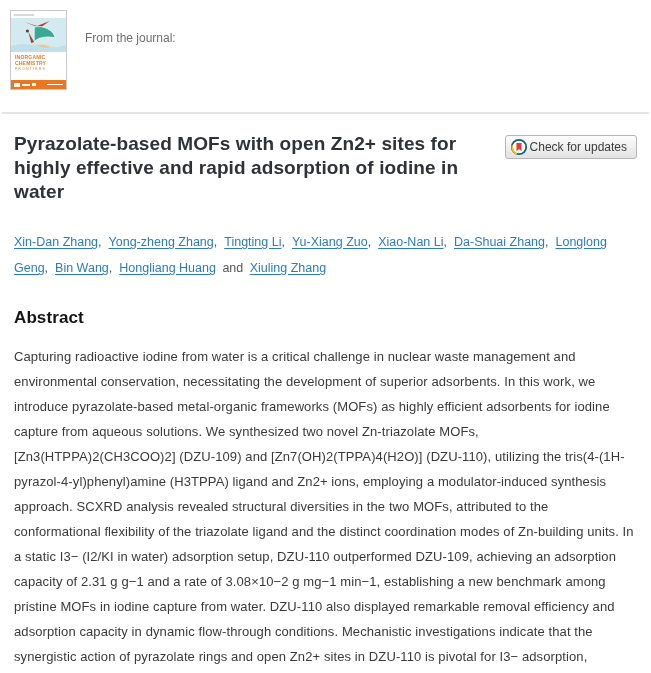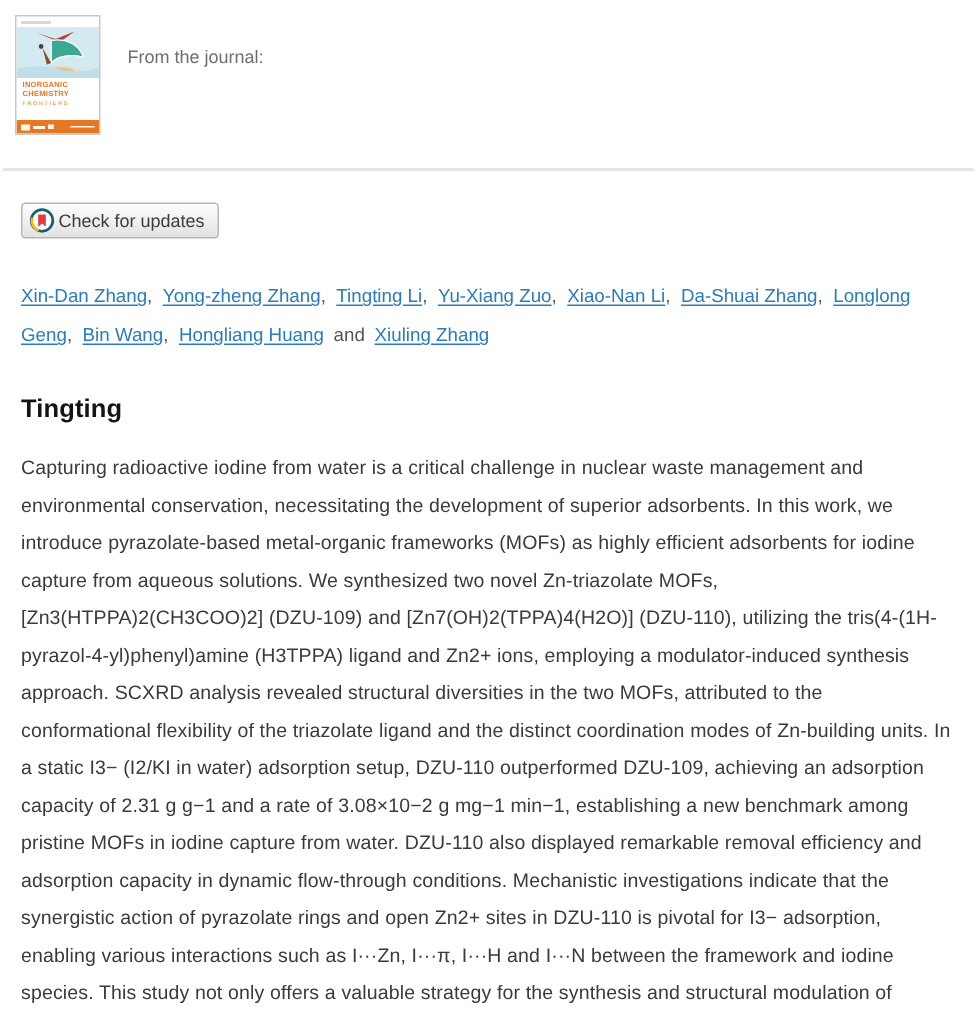--- a/index.html
+++ b/index.html
@@ -200,30 +200,31 @@
   <div class="journal-meta">
     <div class="from-journal">From the journal:</div>
   </div>
 </div>
 
 <hr class="header-divider">
 
 <div class="main">
 
   <div class="title-row">
+    <h1 class="article-title">Pyrazolate-based MOFs with open Zn2+ sites for highly effective and rapid adsorption of iodine in water</h1>
     <button class="check-updates">
       <svg class="crossmark-icon" viewBox="0 0 24 24">
         <circle cx="12" cy="12" r="10.8" fill="#ffffff"></circle>
         <circle cx="12" cy="12" r="9.6" fill="none" stroke="#145f74" stroke-width="2.4"></circle>
         <path d="M 3.4 9.6 A 9.6 9.6 0 0 0 9.0 21.1" fill="none" stroke="#fdc010" stroke-width="2.4"></path>
         <path d="M8.6 6.6 h6.8 v11 l-3.4 -2.9 l-3.4 2.9 z" fill="#e23b3b"></path>
       </svg>
       <span>Check for updates</span>
     </button>
   </div>
 
   <div class="authors"><a class="author-link">Xin-Dan Zhang</a><span class="author-sep">,</span><a class="author-link">Yong-zheng Zhang</a><span class="author-sep">,</span><a class="author-link">Tingting Li</a><span class="author-sep">,</span><a class="author-link">Yu-Xiang Zuo</a><span class="author-sep">,</span><a class="author-link">Xiao-Nan Li</a><span class="author-sep">,</span><a class="author-link">Da-Shuai Zhang</a><span class="author-sep">,</span><a class="author-link">Longlong Geng</a><span class="author-sep">,</span><a class="author-link">Bin Wang</a><span class="author-sep">,</span><a class="author-link">Hongliang Huang</a><span class="author-and"> and </span><a class="author-link">Xiuling Zhang</a></div>
 
-  <h2 class="abstract-heading">Tingting</h2>
+  <h2 class="abstract-heading">Abstract</h2>
 
   <p class="abstract-text">Capturing radioactive iodine from water is a critical challenge in nuclear waste management and environmental conservation, necessitating the development of superior adsorbents. In this work, we introduce pyrazolate-based metal-organic frameworks (MOFs) as highly efficient adsorbents for iodine capture from aqueous solutions. We synthesized two novel Zn-triazolate MOFs, [Zn3(HTPPA)2(CH3COO)2] (DZU-109) and [Zn7(OH)2(TPPA)4(H2O)] (DZU-110), utilizing the tris(4-(1H-pyrazol-4-yl)phenyl)amine (H3TPPA) ligand and Zn2+ ions, employing a modulator-induced synthesis approach. SCXRD analysis revealed structural diversities in the two MOFs, attributed to the conformational flexibility of the triazolate ligand and the distinct coordination modes of Zn-building units. In a static I3− (I2/KI in water) adsorption setup, DZU-110 outperformed DZU-109, achieving an adsorption capacity of 2.31 g g−1 and a rate of 3.08×10−2 g mg−1 min−1, establishing a new benchmark among pristine MOFs in iodine capture from water. DZU-110 also displayed remarkable removal efficiency and adsorption capacity in dynamic flow-through conditions. Mechanistic investigations indicate that the synergistic action of pyrazolate rings and open Zn2+ sites in DZU-110 is pivotal for I3− adsorption, enabling various interactions such as I···Zn, I···π, I···H and I···N between the framework and iodine species. This study not only offers a valuable strategy for the synthesis and structural modulation of pyrazolate-based MOFs but also underscores the potential of these materials as promising candidates for iodine adsorption in water purification processes.</p>
 
 </div>
 
 </body></html>

